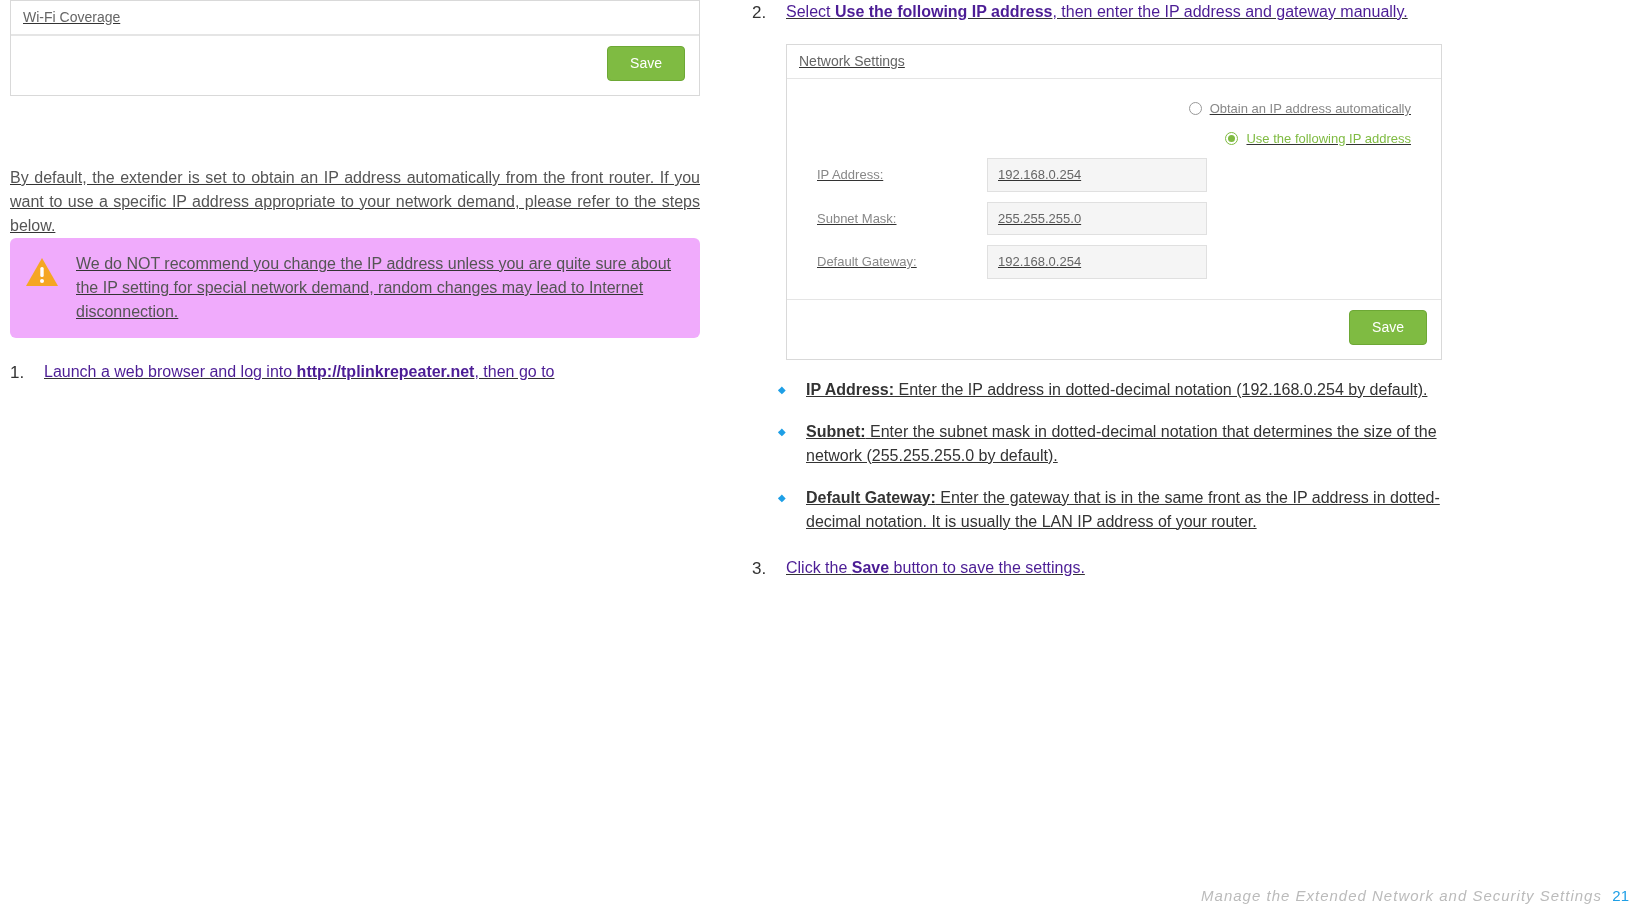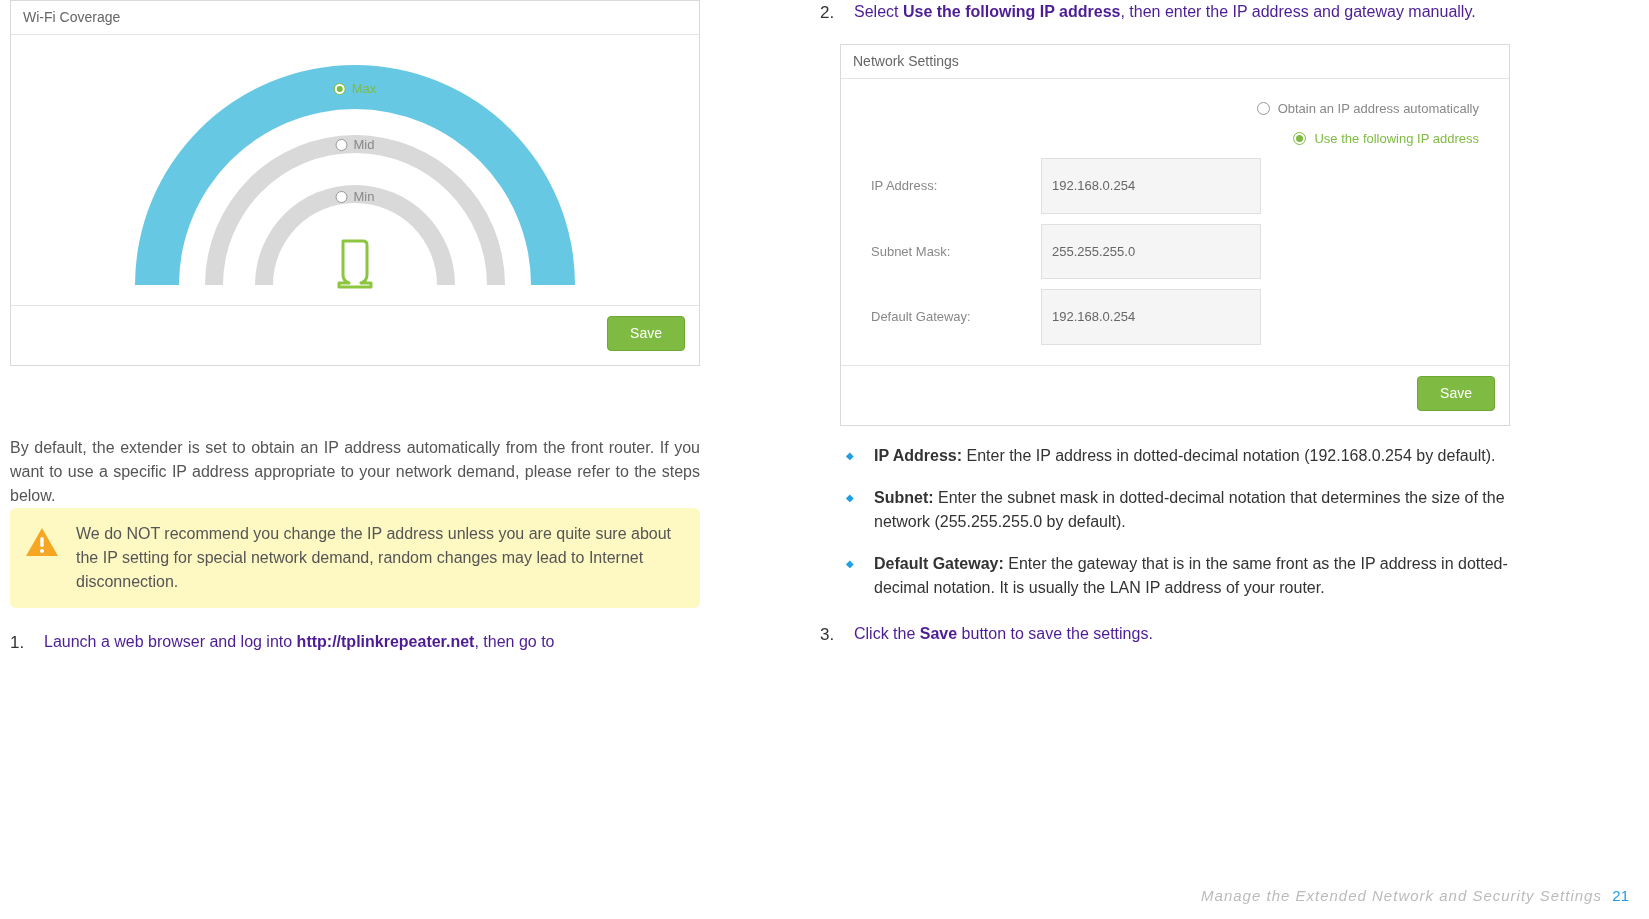--- a/index.html
+++ b/index.html
@@ -8,22 +8,23 @@
     background: #fff;
     width: 1649px;
     height: 919px;
     position: relative;
     color: #333;
     font-size: 16px;
     line-height: 1.5;
   }
   .page {
     display: flex;
-    gap: 120px;
+    gap: 52px;
     padding: 0 10px;
+    text-decoration: underline;
   }
   .col {
     width: 690px;
   }
 
   
   .panel {
     border: 1px solid #d9d9d9;
     background: #fff;
     margin-bottom: 70px;
@@ -135,21 +136,21 @@
     font-weight: 400;
     line-height: 1.25;
     margin-bottom: 12px;
   }
   .body-text {
     color: #555;
     text-align: justify;
   }
 
   .warn-box {
-    background: #fef9c3;
+    background: #f0abfc;
     border-radius: 6px;
     padding: 14px 18px 14px 14px;
     display: flex;
     gap: 16px;
     align-items: flex-start;
     margin-bottom: 22px;
     color: #555;
   }
   .warn-icon {
     flex: 0 0 auto;
@@ -215,21 +216,21 @@
     align-items: center;
     margin-bottom: 10px;
   }
   .field-row .flabel {
     width: 170px;
     color: #888;
   }
   .field-row .finput {
     background: #f5f5f5;
     border: 1px solid #e0e0e0;
-    padding: 17px 10px;
+    padding: 6px 10px;
     width: 220px;
     color: #666;
     font-size: 13px;
   }
 
   ul.bullets {
     list-style: none;
     margin: 18px 0 22px 26px;
   }
   ul.bullets > li {
@@ -263,46 +264,20 @@
   }
 </style>
 </head>
 <body>
 
 <div class="page">
 
   <div class="col">
     <div class="panel">
       <div class="panel-header">Wi-Fi Coverage</div>
-      <div class="wifi-body">
-        <div class="arc-wrap">
-          <div class="arc arc1"></div>
-          <div class="arc arc2"></div>
-          <div class="arc arc3"></div>
-
-          <div class="radio-dot sel dot-max">
-            <span class="circle"></span>
-            <span class="lbl">Max</span>
-          </div>
-          <div class="radio-dot dot-mid">
-            <span class="circle"></span>
-            <span class="lbl">Mid</span>
-          </div>
-          <div class="radio-dot dot-min">
-            <span class="circle"></span>
-            <span class="lbl">Min</span>
-          </div>
-
-          <span class="device-icon">
-            <svg width="44" height="54" viewBox="0 0 44 54">
-              <path d="M10 6 L30 6 Q34 6 34 10 L34 40 Q34 46 28 48 L38 48 L38 52 L6 52 L6 48 L16 48 Q10 46 10 40 Z" fill="none" stroke="#8cc63f" stroke-width="3" stroke-linejoin="round"></path>
-            </svg>
-          </span>
-        </div>
-      </div>
       <div class="panel-footer">
         <span class="save-btn">Save</span>
       </div>
     </div>
 
     <p class="body-text">By default, the extender is set to obtain an IP address automatically from the front router. If you want to use a specific IP address appropriate to your network demand, please refer to the steps below.</p>
 
     <div class="warn-box">
       <span class="warn-icon">
         <svg width="36" height="32" viewBox="0 0 36 32">
@@ -322,21 +297,21 @@
   </div>
 
   <div class="col">
 
     <ol class="steps" start="2" style="counter-reset: step 1;">
       <li>
         <span>Select </span><b>Use the following IP address</b><span>, then enter the IP address and gateway manually.</span>
       </li>
     </ol>
 
-    <div class="panel" style="margin-left:20px; margin-bottom:18px;">
+    <div class="panel" style="margin-left:34px; margin-bottom:18px;">
       <div class="panel-header">Network Settings</div>
       <div class="net-body">
         <div class="net-radio-row">
           <span class="rc"></span>
           <span class="rlbl">Obtain an IP address automatically</span>
         </div>
         <div class="net-radio-row sel">
           <span class="rc"></span>
           <span class="rlbl">Use the following IP address</span>
         </div>

